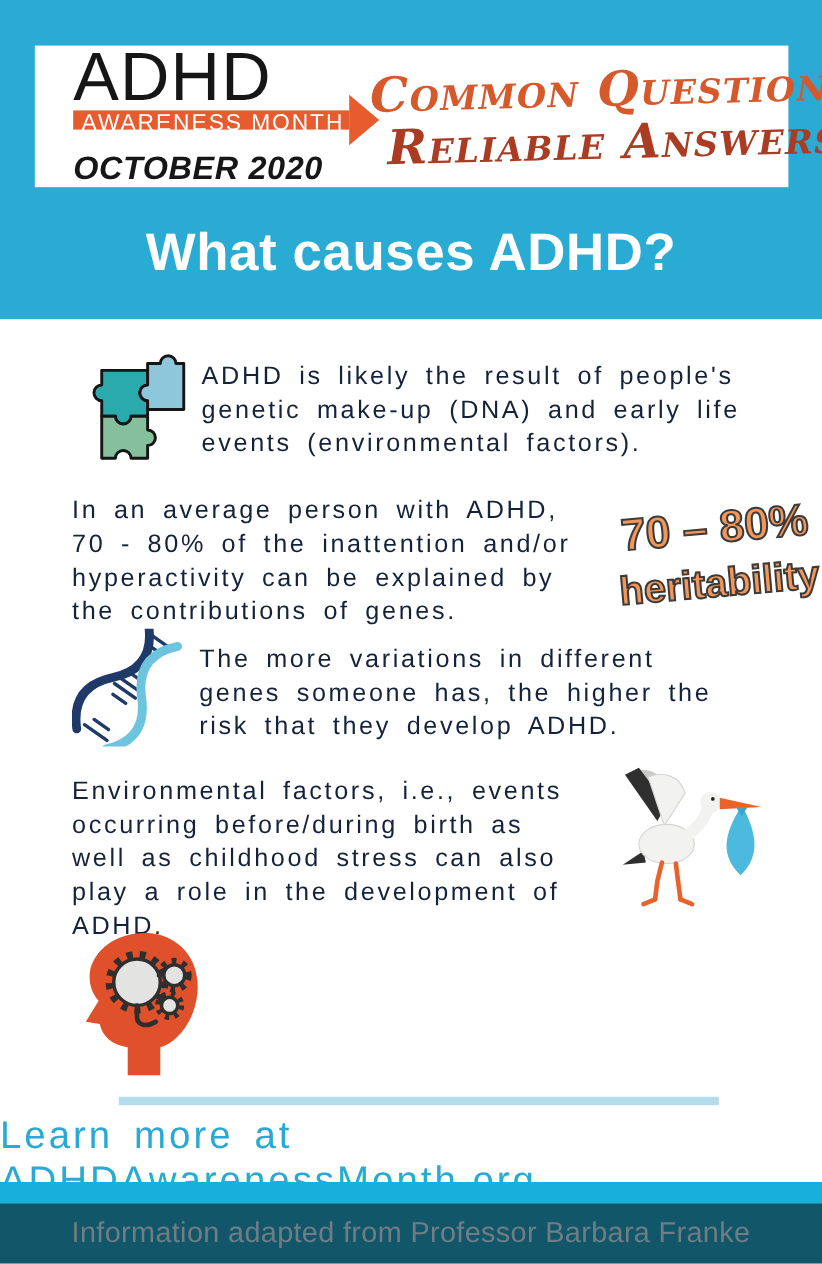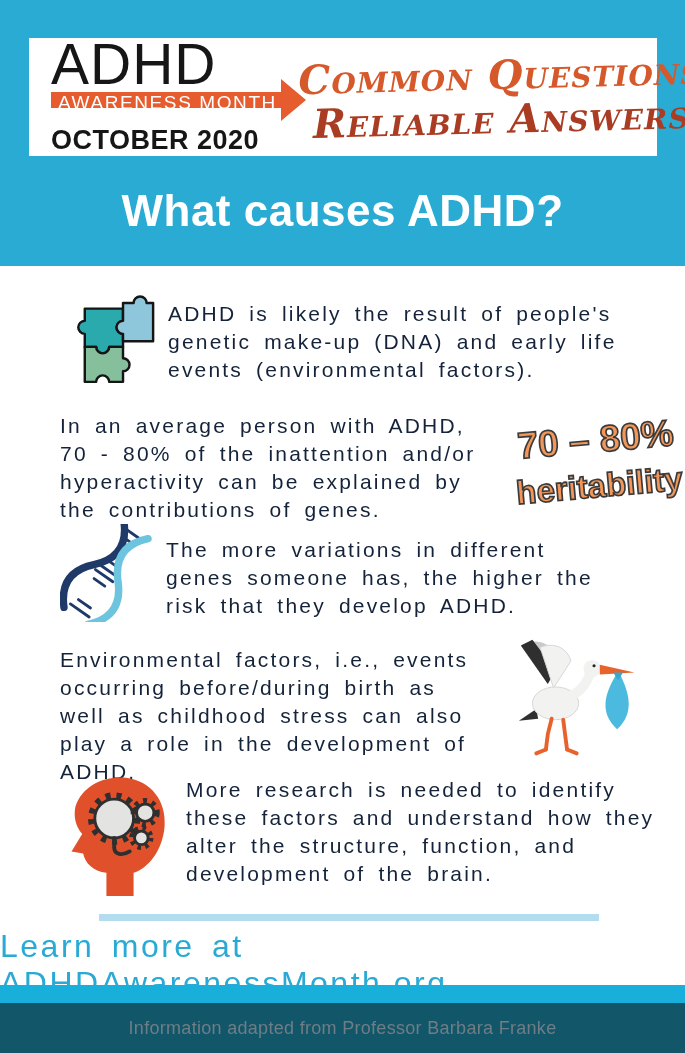--- a/index.html
+++ b/index.html
@@ -5,35 +5,35 @@
   * { margin:0; padding:0; box-sizing:border-box; }
   html,body { background:#9aa0a6; }
   .page {
     position:relative; width:685px; height:1053px; margin:0 auto;
     background:#29ABD4; overflow:hidden;
     font-family:"Liberation Sans", sans-serif;
   }
   
   .header-card {
     position:absolute; left:29px; top:38px; width:628px; height:118px;
-    background:#ffffff; display:flex; align-items:center; padding-left:22px;
+    background:#ffffff; display:flex; align-items:center; padding-left:32px;
   }
   .logo { display:flex; flex-direction:column; align-items:flex-start; }
   .logo-title { font-size:57px; line-height:52px; color:#161616; letter-spacing:1px; }
   .logo-arrow {
     position:relative; margin-top:2px; background:#E65C2E; height:16px;
     display:flex; align-items:flex-start; padding:0 4px 0 7px;
     color:#ffffff; font-size:19px; letter-spacing:1.6px; white-space:nowrap;
   }
   .logo-arrow-tip {
     position:absolute; right:-25px; top:50%; transform:translateY(-50%);
     width:0; height:0; border-top:21px solid transparent;
     border-bottom:21px solid transparent; border-left:25px solid #E65C2E;
   }
-  .logo-date { margin-top:17px; font-size:27px; font-weight:700; color:#161616; letter-spacing:0.5px; }
+  .logo-date { margin-top:17px; font-size:27px; font-weight:700; color:#161616; letter-spacing:0.5px;font-style:italic; }
   .tagline {
     flex:1; text-align:center; margin-left:18px; transform:rotate(-1.5deg);
     font-family:"DejaVu Serif", cursive; font-style:italic; font-weight:700;
     font-variant:small-caps; white-space:nowrap;
   }
   .tagline-line1 { color:#D6592C; font-size:40px; line-height:44px; letter-spacing:1px; }
   .tagline-line2 { color:#A93C22; font-size:40px; line-height:44px; letter-spacing:1px; }
   
   .question-band {
     position:absolute; left:0; top:156px; width:685px; height:110px;
@@ -68,21 +68,21 @@
   .learn-more {
     position:absolute; left:0; top:662px; width:100%; 
     color:#29A9D4; font-size:32px; letter-spacing:2.5px; word-spacing:6px;
   }
   
   .footer-strip { position:absolute; left:0; top:985px; width:685px; height:18px; background:#18B0DA; }
   .footer-band {
     position:absolute; left:0; top:1003px; width:685px; height:50px; background:#12566A;
     display:flex; align-items:center; justify-content:center;
   }
-  .footer-text { color:#6F7D84; font-size:18px; letter-spacing:0.3px; }
+  .footer-text { color:#6F7D84; font-size:24px; letter-spacing:0.3px; }
 </style>
 </head>
 <body>
 
 <div class="page">
 
   <div class="header-card">
     <div class="logo">
       <div class="logo-title">ADHD</div>
       <div class="logo-arrow">
@@ -169,21 +169,20 @@
       <svg width="120" height="128" viewBox="0 0 120 132">
         <path d="M46,130 L46,106 C32,104 24,96 22,86 L10,84 L21,66 C14,58 12,48 14,38 C21,16 44,6 66,8 C92,11 108,32 106,58 C104,84 88,102 74,106 L74,130 Z" fill="#E0512B"></path>
         <circle cx="54" cy="50" r="23" fill="none" stroke="#2f2f2f" stroke-width="8" stroke-dasharray="5 6"></circle>
         <circle cx="54" cy="50" r="20" fill="#E3E3E1" stroke="#2f2f2f" stroke-width="3"></circle>
         <circle cx="86" cy="44" r="12" fill="none" stroke="#2f2f2f" stroke-width="6" stroke-dasharray="4 5"></circle>
         <circle cx="86" cy="44" r="9" fill="#E3E3E1" stroke="#2f2f2f" stroke-width="3"></circle>
         <circle cx="82" cy="70" r="10" fill="none" stroke="#2f2f2f" stroke-width="5" stroke-dasharray="3.5 4.5"></circle>
         <circle cx="82" cy="70" r="7" fill="#E3E3E1" stroke="#2f2f2f" stroke-width="3"></circle>
         <path d="M54,70 L54,80 C54,87 62,89 70,84" stroke="#2f2f2f" stroke-width="4" fill="none" stroke-linecap="round"></path>
       </svg>
-      <div class="para">More research is needed to identify these factors and understand how they alter the structure, function, and development of the brain.</div>
     </div>
 
     <div class="divider"></div>
     <div class="learn-more">Learn more at ADHDAwarenessMonth.org</div>
   </div>
 
   <div class="footer-strip"></div>
   <div class="footer-band">
     <div class="footer-text">Information adapted from Professor Barbara Franke</div>
   </div>

